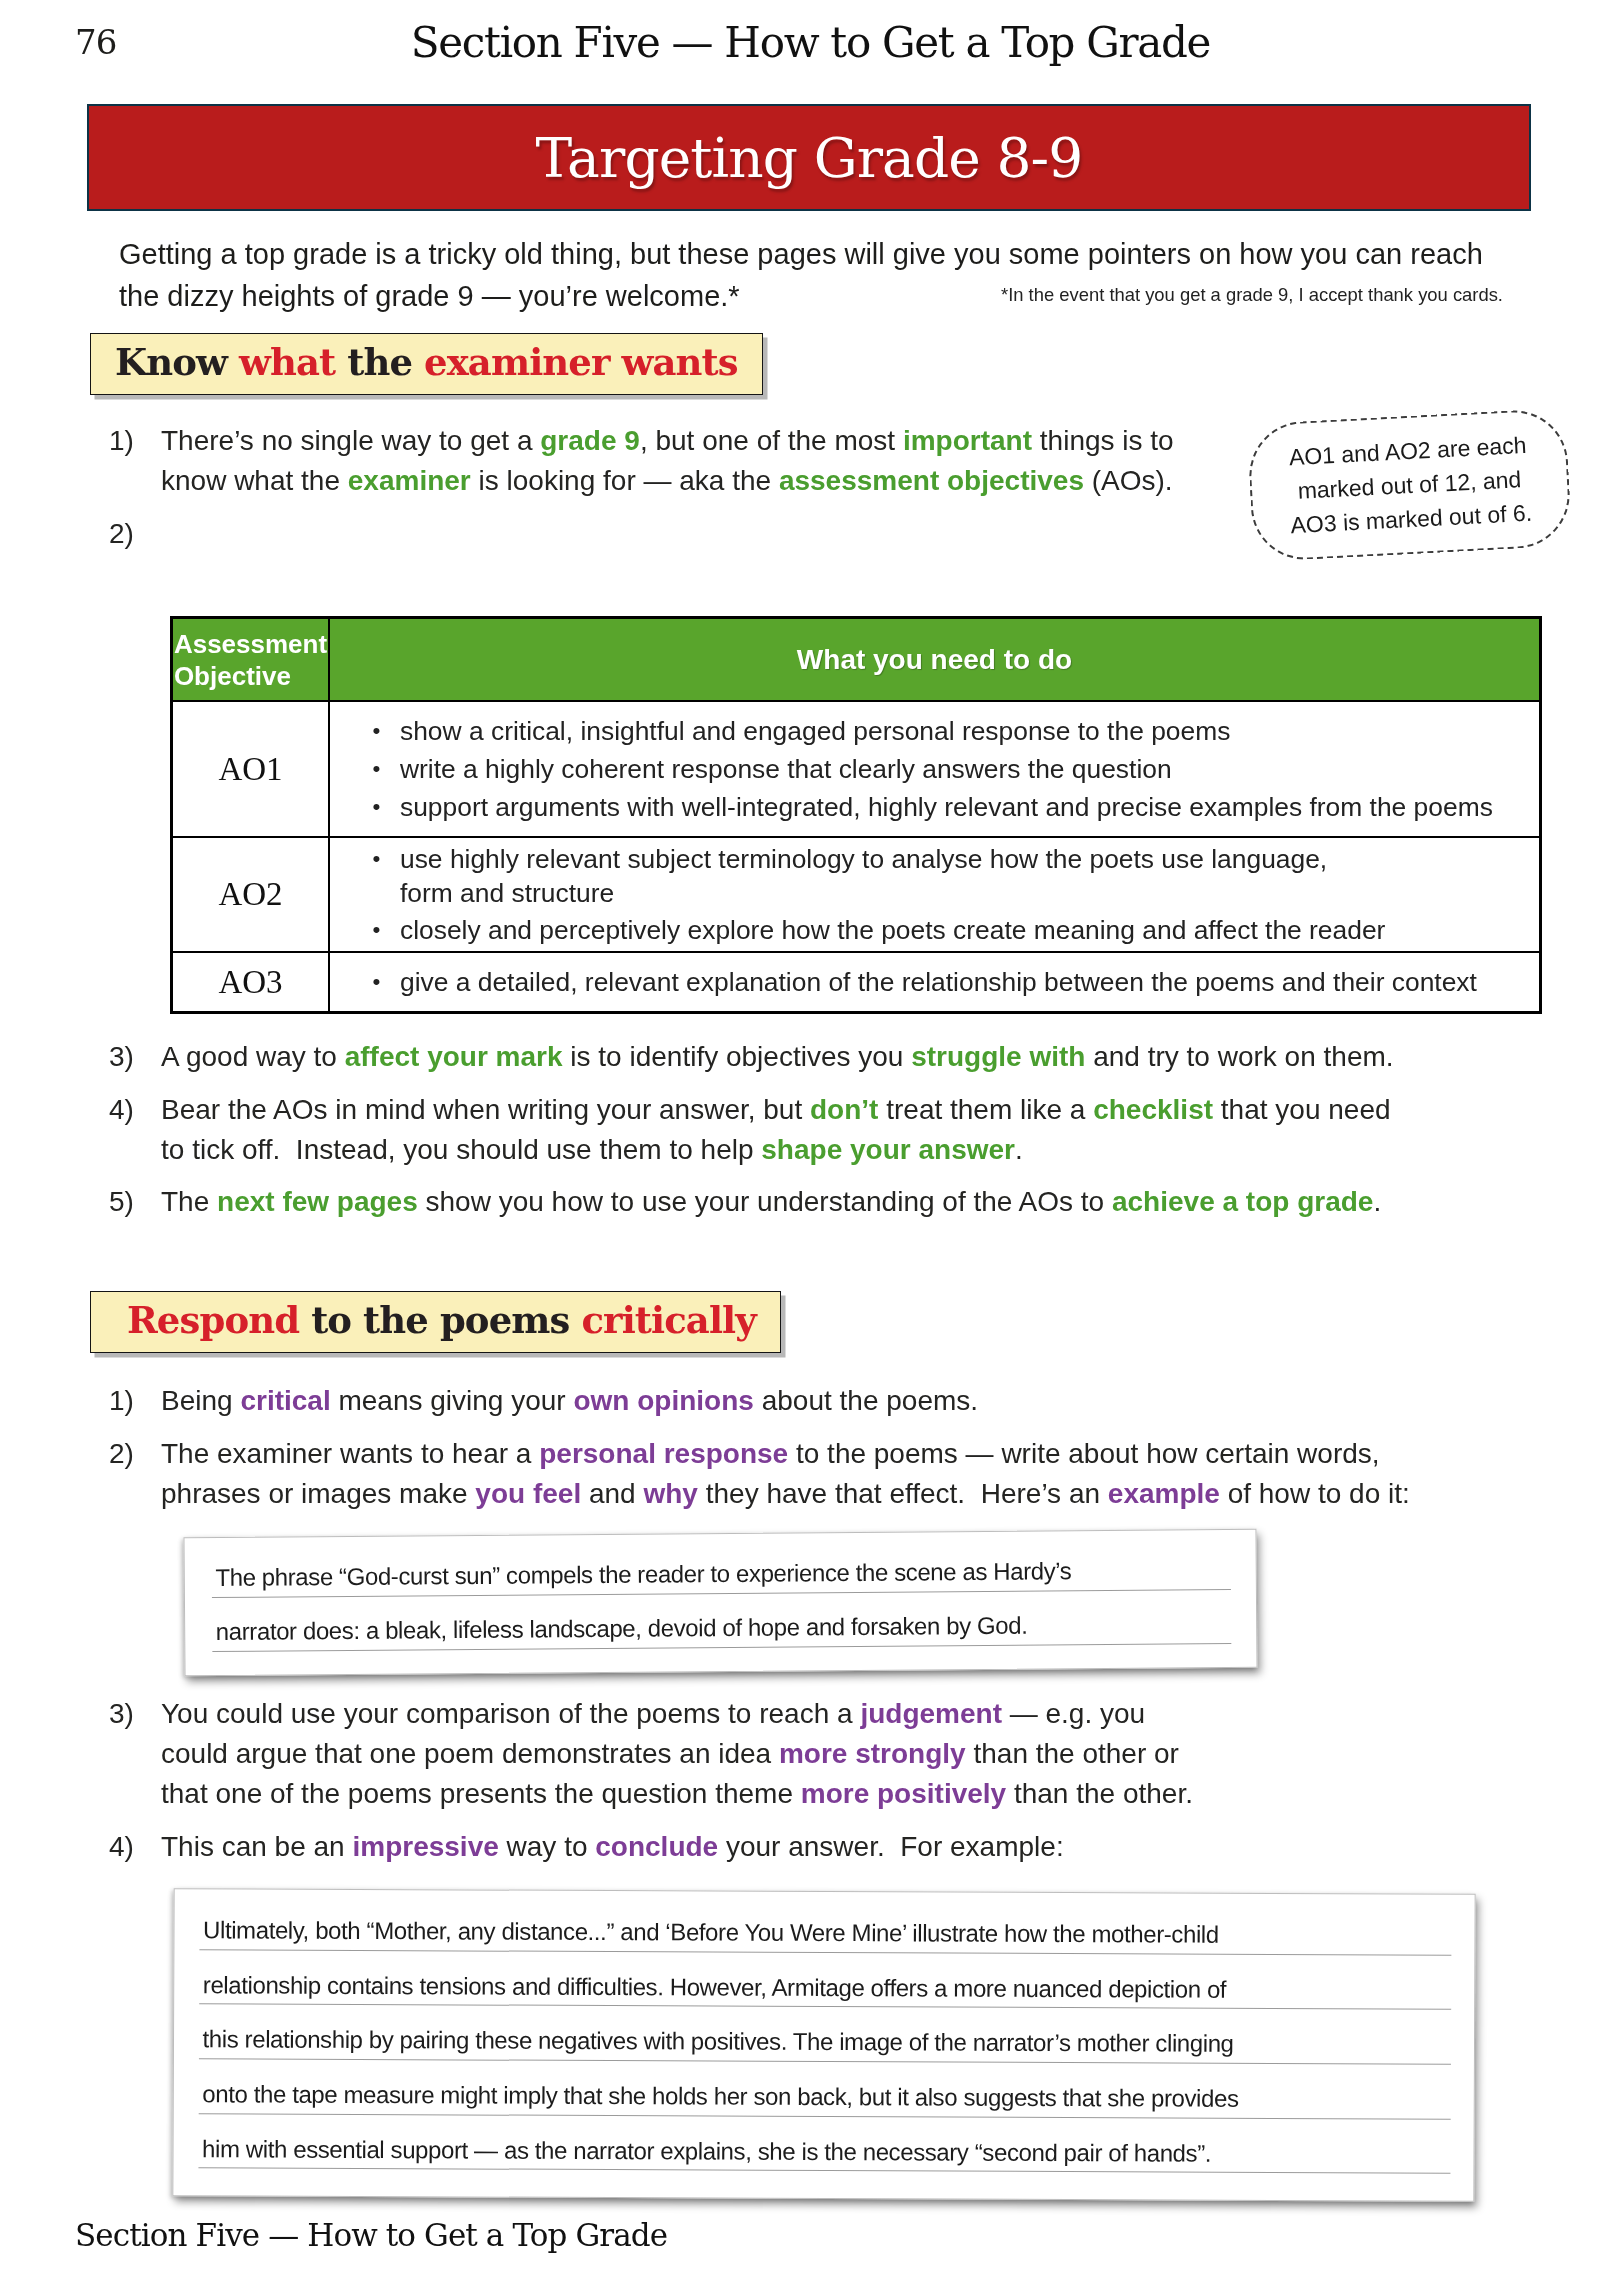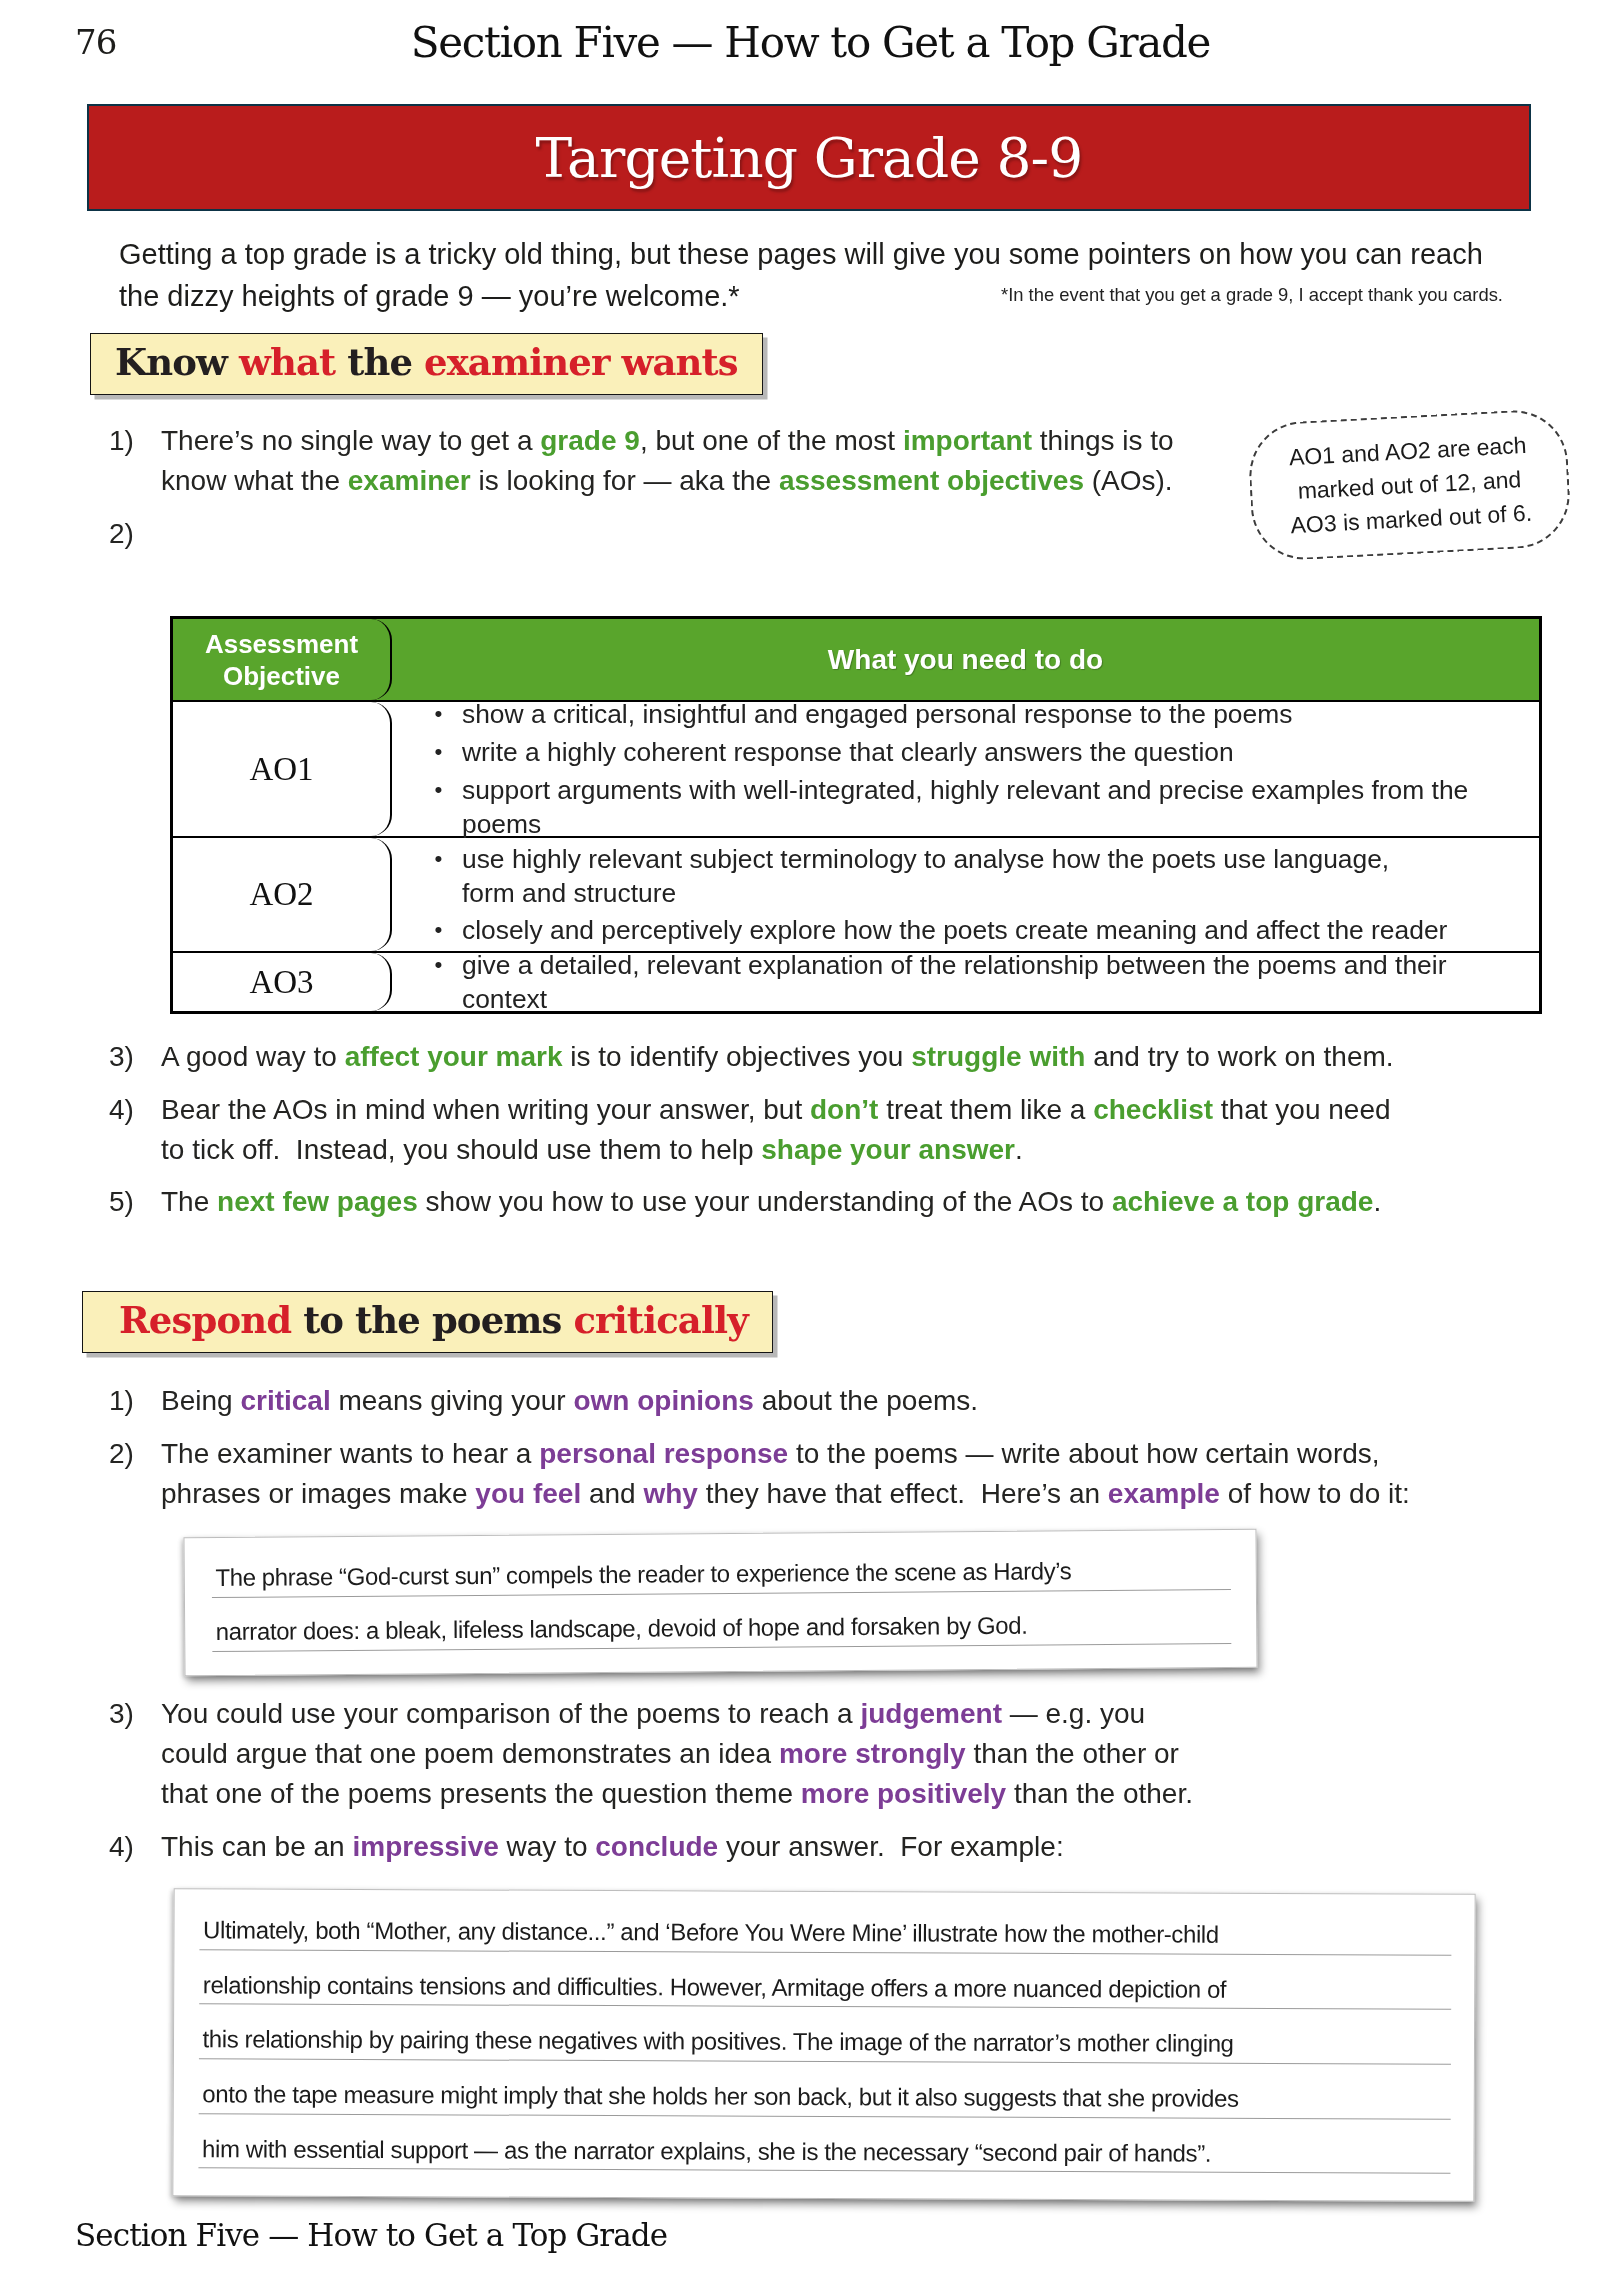--- a/index.html
+++ b/index.html
@@ -18,21 +18,21 @@
 
   .intro{position:absolute;left:119px;top:233px;width:1424px;font-size:29px;
         line-height:42px;white-space:pre-wrap;}
   .footnote{position:absolute;left:1001px;top:284px;font-size:18.4px;color:#222;}
 
   .h-box{position:absolute;background:#faf0ba;border:1.8px solid #141414;
         box-shadow:4.5px 4.5px 0 rgba(125,125,125,0.55);
         padding:6.3px 24px 9.9px 24px;font-family:"DejaVu Serif",serif;font-weight:bold;
         font-size:37px;letter-spacing:-0.9px;white-space:nowrap;}
   .h-box1{left:90px;top:333px;}
-  .h-box2{left:82px;top:1291px;padding-left:36px;}
+  .h-box2{left:90px;top:1291px;padding-left:36px;}
   .seg.k{color:#231f20;}
   .seg.r{color:#d6202a;}
   .seg.g{color:#4a9e2f;font-weight:bold;}
   .seg.p{color:#7d3d96;font-weight:bold;}
   .seg{white-space:pre-wrap;}
 
   .items{position:absolute;font-size:28px;line-height:40px;color:#242422;}
   .item{display:flex;margin-bottom:12.5px;}
   .item .num{width:52px;flex:none;}
   .item .itext{white-space:pre-wrap;}
@@ -43,22 +43,22 @@
 
   .annotation{position:absolute;left:1250px;top:416px;width:319px;box-sizing:border-box;
         transform:rotate(-3deg);border:2.7px dashed #3c3c3c;border-radius:54px;
         padding:16px 10.7px;text-align:center;font-family:cursive,sans-serif;
         font-size:23px;line-height:34px;white-space:pre-wrap;color:#1a1a1a;}
 
   .ao-table{position:absolute;left:170px;top:616px;width:1372px;box-sizing:border-box;
         border:3.6px solid #000;}
   .t-row{display:flex;border-top:2.7px solid #000;box-sizing:border-box;}
   .t-row:first-child{border-top:none;}
-  .t-c1{width:219px;flex:none;border-right:2.7px solid #000;box-sizing:border-box;
-        display:flex;align-items:center;justify-content:center;text-align:center;border-radius:21px;}
+  .t-c1{width:157px;flex:none;border-right:2.7px solid #000;box-sizing:border-box;
+        display:flex;align-items:center;justify-content:center;text-align:left;}
   .t-c2{flex:1;box-sizing:border-box;}
   .t-head{background:#59a52c;color:#ffffff;height:81px;}
   .t-head .t-c1{font-weight:bold;font-size:26px;line-height:32px;white-space:pre-wrap;}
   .t-head .t-c2{display:flex;align-items:center;justify-content:center;
         font-weight:bold;font-size:28px;text-shadow:0.9px 0.9px 0.9px rgba(0,0,0,0.25);}
   .row-ao1{height:136px;}
   .row-ao2{height:115px;}
   .row-ao3{height:60px;}
   .t-body-label{font-family:"Liberation Serif",serif;font-size:33px;color:#111;}
   .bullets{display:flex;flex-direction:column;justify-content:center;

